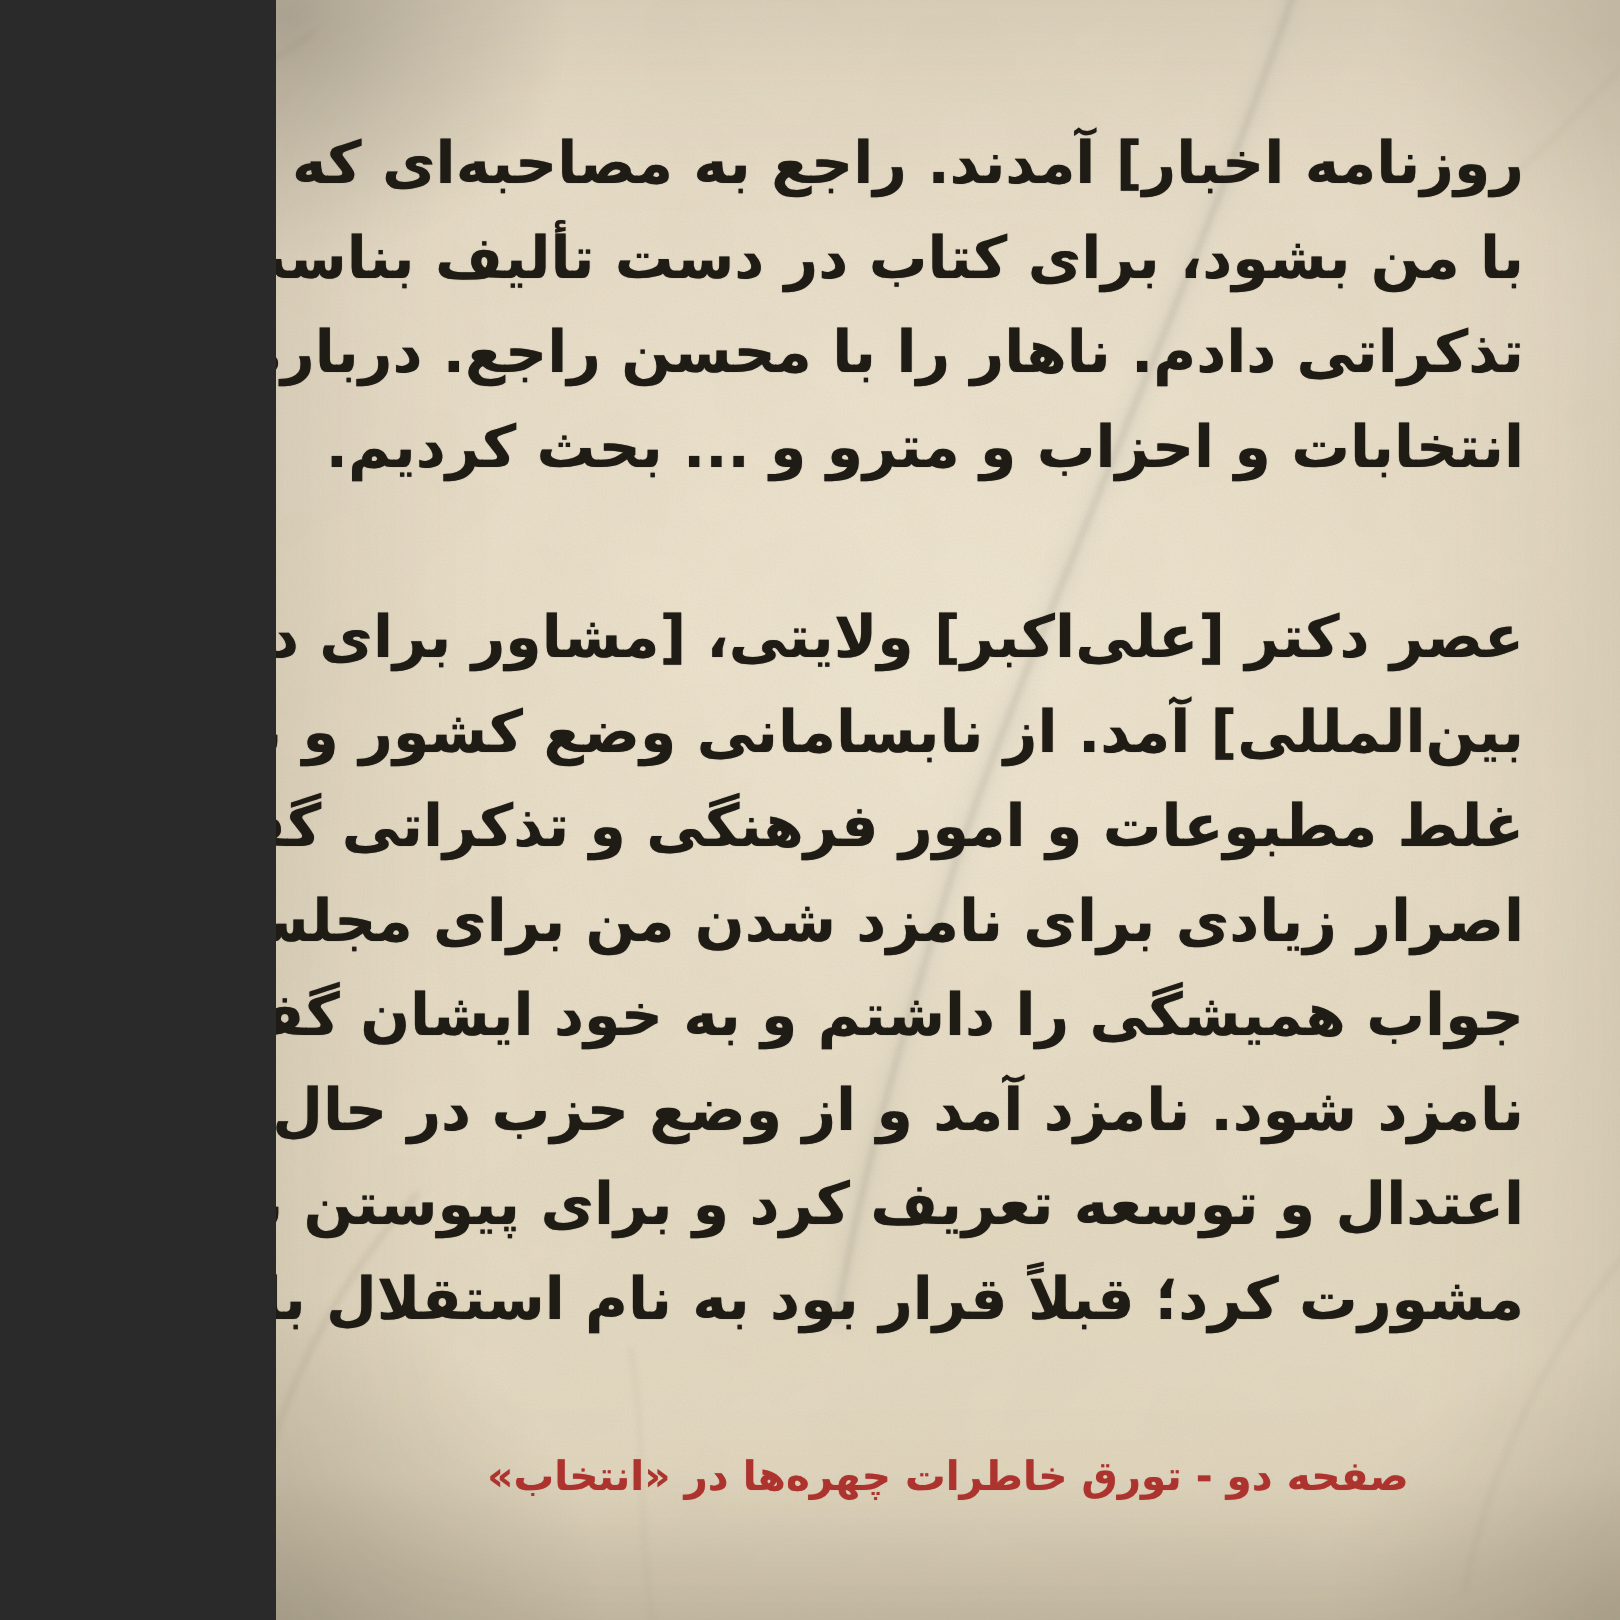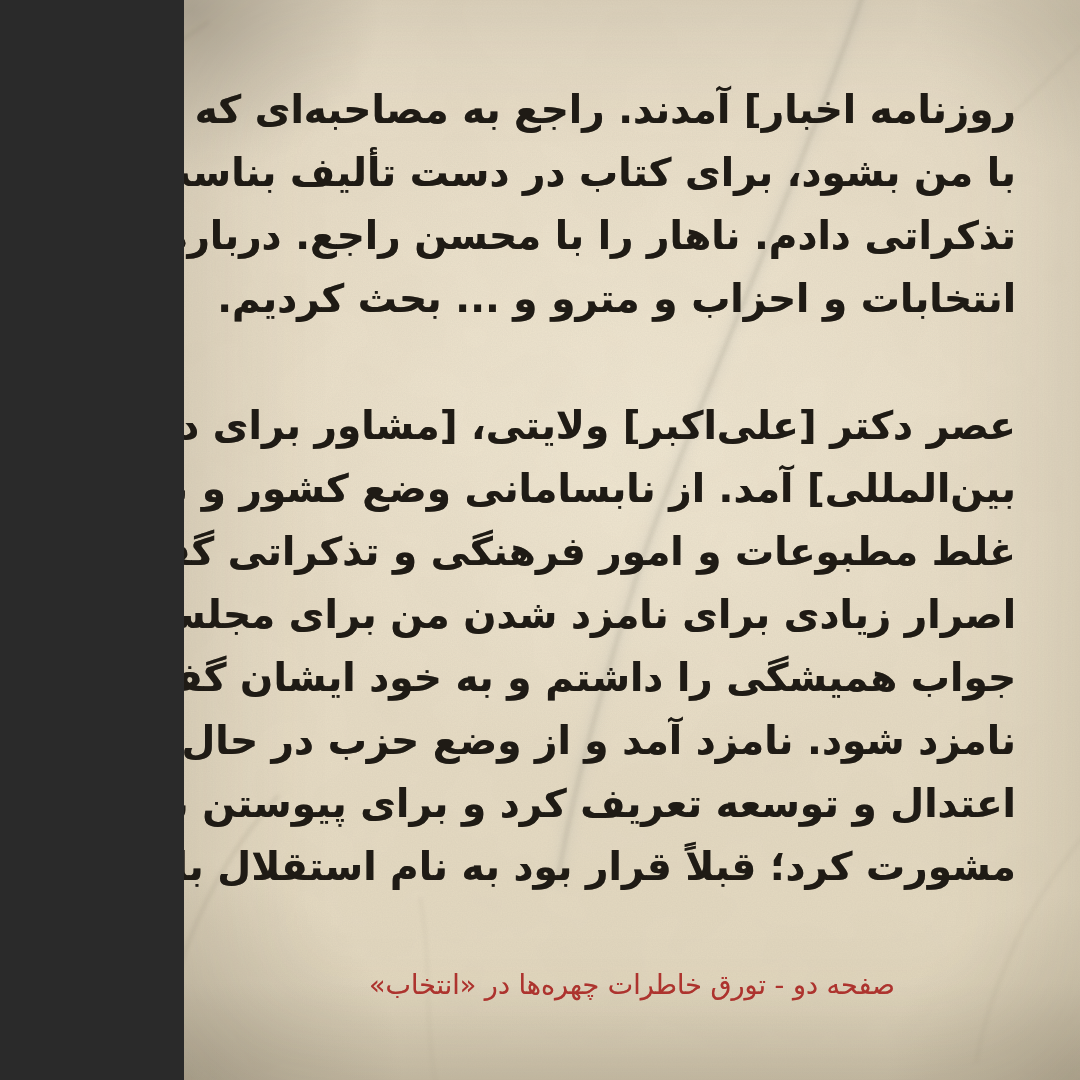--- a/index.html
+++ b/index.html
@@ -52,21 +52,21 @@
   }
   .caption {
     position: absolute;
     top: 968px;
     left: 0;
     right: 0;
     text-align: center;
     direction: rtl;
     color: #ad332e;
     font-size: 27px;
-    font-weight: normal;
+    font-weight: bold;
     line-height: 34px;
     text-shadow: 0 0 0.5px rgba(173,51,46,0.5);
   }
 </style>
 </head>
 <body>
 
 <div class="canvas">
 
   <svg class="paper-fx" width="1080" height="1080" viewBox="0 0 1080 1080" aria-hidden="true">

